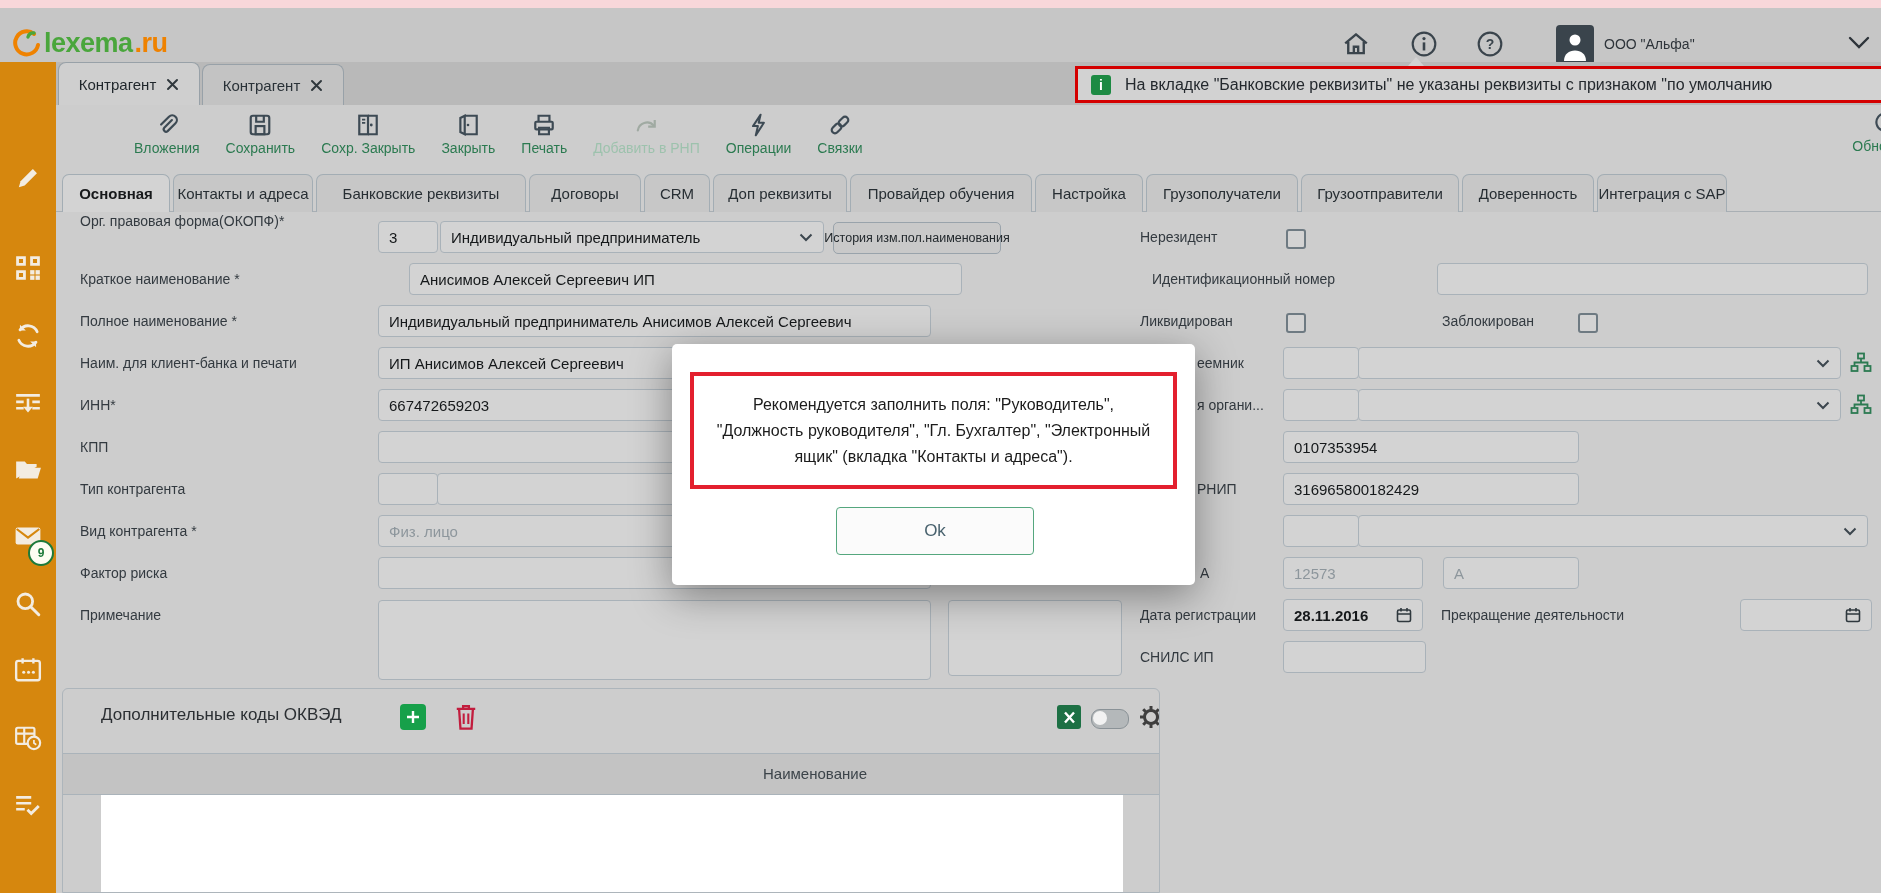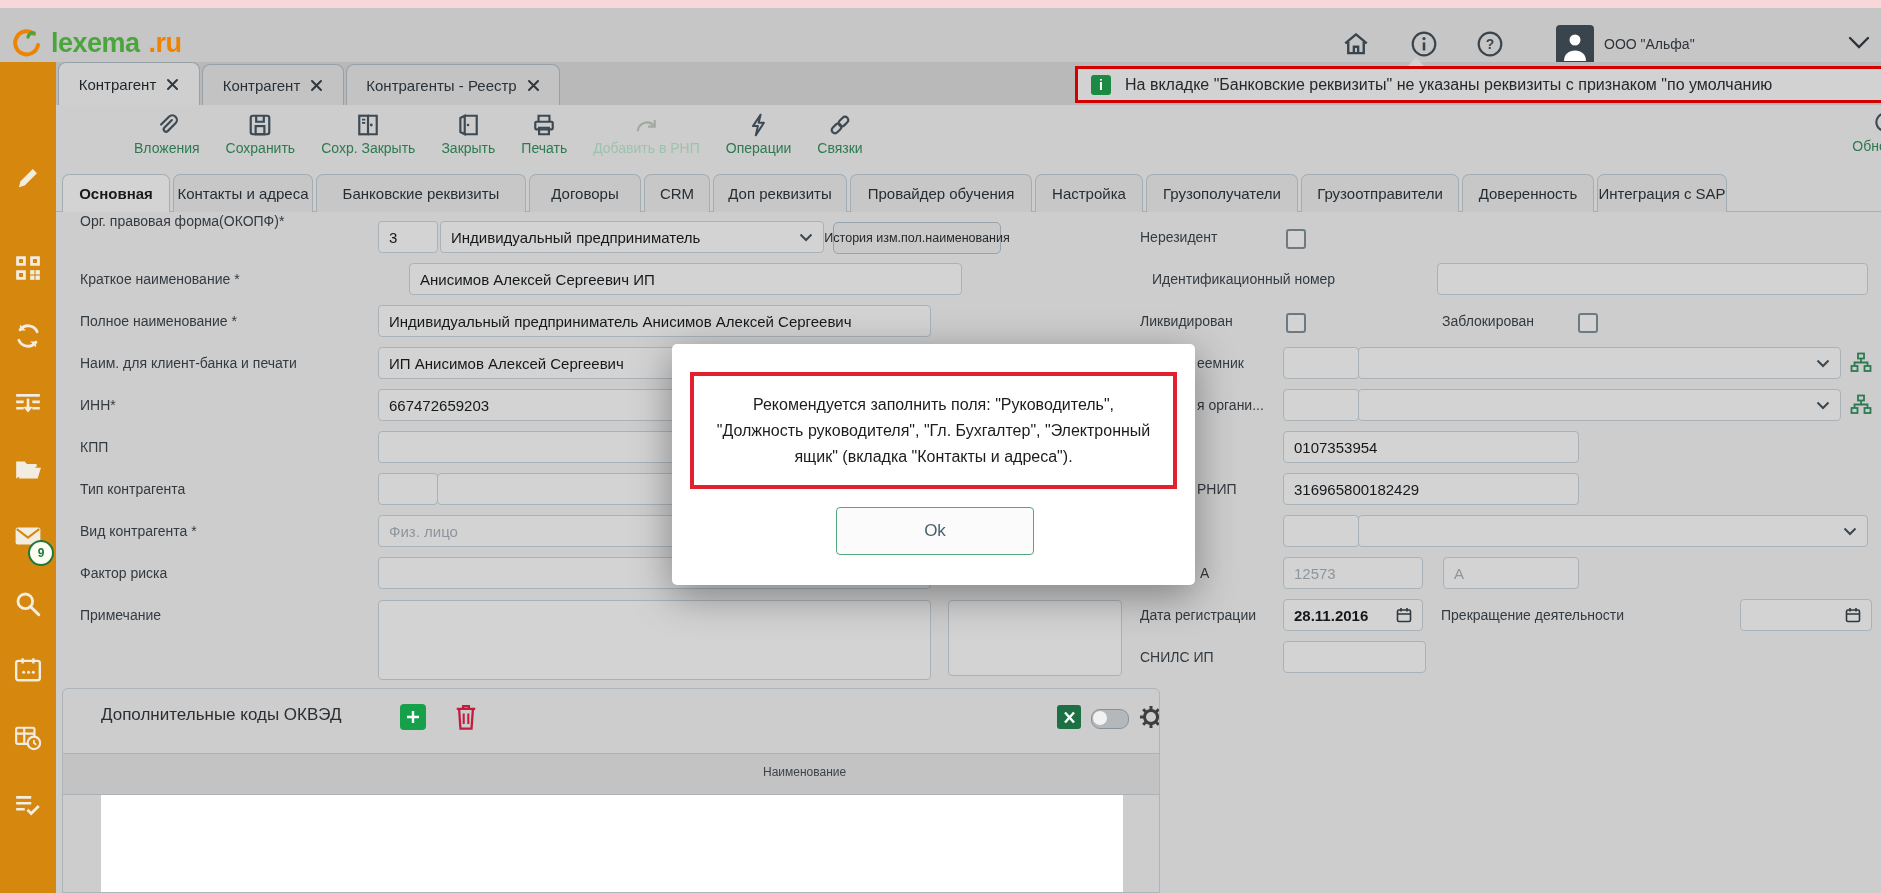--- a/index.html
+++ b/index.html
@@ -8,21 +8,21 @@
   .abs{position:absolute;box-sizing:border-box;}
   
   .pink{left:0;top:0;width:1881px;height:8px;background:#f8d7da;}
   .header{left:0;top:8px;width:1881px;height:54px;background:#c6c6c6;}
   .sidebar{left:0;top:62px;width:56px;height:831px;background:#d6870e;z-index:30;}
   .sic{position:absolute;left:14px;width:28px;height:28px;}
   .badge{position:absolute;left:28px;width:22px;height:22px;border-radius:50%;
          background:#fdfdf2;border:2px solid #1d7a3a;color:#1d7a3a;font-size:12px;font-weight:bold;
          display:flex;align-items:center;justify-content:center;}
   
-  .logo{left:12px;top:18px;height:34px;display:flex;align-items:center;gap:9px;}
+  .logo{left:12px;top:18px;height:34px;display:flex;align-items:center;gap:2px;}
   .logo-text{font-size:27px;font-weight:bold;color:#4aa63c;letter-spacing:-0.5px;}
   .logo-tld{font-size:27px;font-weight:bold;color:#ef8200;letter-spacing:-0.5px;}
   .hicon{position:absolute;top:22px;width:28px;height:28px;}
   .company{left:1604px;top:28px;font-size:14px;color:#2e343a;}
   .avatar{left:1556px;top:17px;width:38px;height:40px;background:#3a444c;border-radius:4px;}
   
   .tabstrip{left:56px;top:62px;width:1825px;height:43px;background:#b9b9b9;}
   .wtab{position:absolute;bottom:0;height:41px;border:1px solid #98a1a8;border-bottom:none;
         border-radius:8px 8px 0 0;background:#c3c3c3;display:flex;align-items:center;
         justify-content:center;gap:10px;font-size:15px;color:#2a3238;box-sizing:border-box;}
@@ -82,21 +82,21 @@
          border-radius:4px;display:flex;align-items:center;justify-content:center;}
   .trashbtn{position:absolute;left:390px;top:13px;width:26px;height:30px;}
   .excel{position:absolute;left:994px;top:16px;width:24px;height:24px;background:#1d7044;
          border-radius:3px;display:flex;align-items:center;justify-content:center;}
   .toggle{position:absolute;left:1028px;top:20px;width:36px;height:18px;border-radius:9px;
          background:#b4b8ba;border:1px solid #8a9297;}
   .toggle .knob{position:absolute;left:1px;top:1px;width:14px;height:14px;border-radius:50%;background:#f2f2f2;}
   .gearbtn{position:absolute;left:1074px;top:14px;width:28px;height:28px;}
   .gridhead{position:absolute;left:0;top:64px;width:1096px;height:40px;background:#c3c3c3;
          border-top:1px solid #aab3ba;border-bottom:1px solid #aab3ba;}
-  .gridhead span{position:absolute;left:700px;top:11px;font-size:12px;color:#3c444a;}
+  .gridhead span{position:absolute;left:700px;top:11px;font-size:15px;color:#3c444a;}
   .gridbody{position:absolute;left:38px;top:106px;width:1022px;height:99px;background:#ffffff;}
 </style>
 </head>
 <body>
 
 <div class="abs pink"></div>
 
 <div class="abs header">
   <div class="abs logo" style="position:absolute;">
     <svg width="30" height="32" viewBox="0 0 30 32">
@@ -217,26 +217,20 @@
 
 <div class="abs tabstrip">
   <div class="wtab active" style="left:2px;width:142px;">
     <span>Контрагент</span>
     <svg width="13" height="13" viewBox="0 0 13 13">
         <path d="M2 2l9 9M11 2l-9 9" stroke="#30383d" stroke-width="2" stroke-linecap="round"></path>
       </svg>
   </div>
   <div class="wtab" style="left:146px;width:142px;">
     <span>Контрагент</span>
-    <svg width="13" height="13" viewBox="0 0 13 13">
-        <path d="M2 2l9 9M11 2l-9 9" stroke="#30383d" stroke-width="2" stroke-linecap="round"></path>
-      </svg>
-  </div>
-  <div class="wtab" style="left:290px;width:214px;">
-    <span>Контрагенты - Реестр</span>
     <svg width="13" height="13" viewBox="0 0 13 13">
         <path d="M2 2l9 9M11 2l-9 9" stroke="#30383d" stroke-width="2" stroke-linecap="round"></path>
       </svg>
   </div>
 </div>
 
 <div class="abs toolbar">
   <div class="titems">
     <div class="titem">
       <svg width="24" height="24" viewBox="0 0 22 22">

